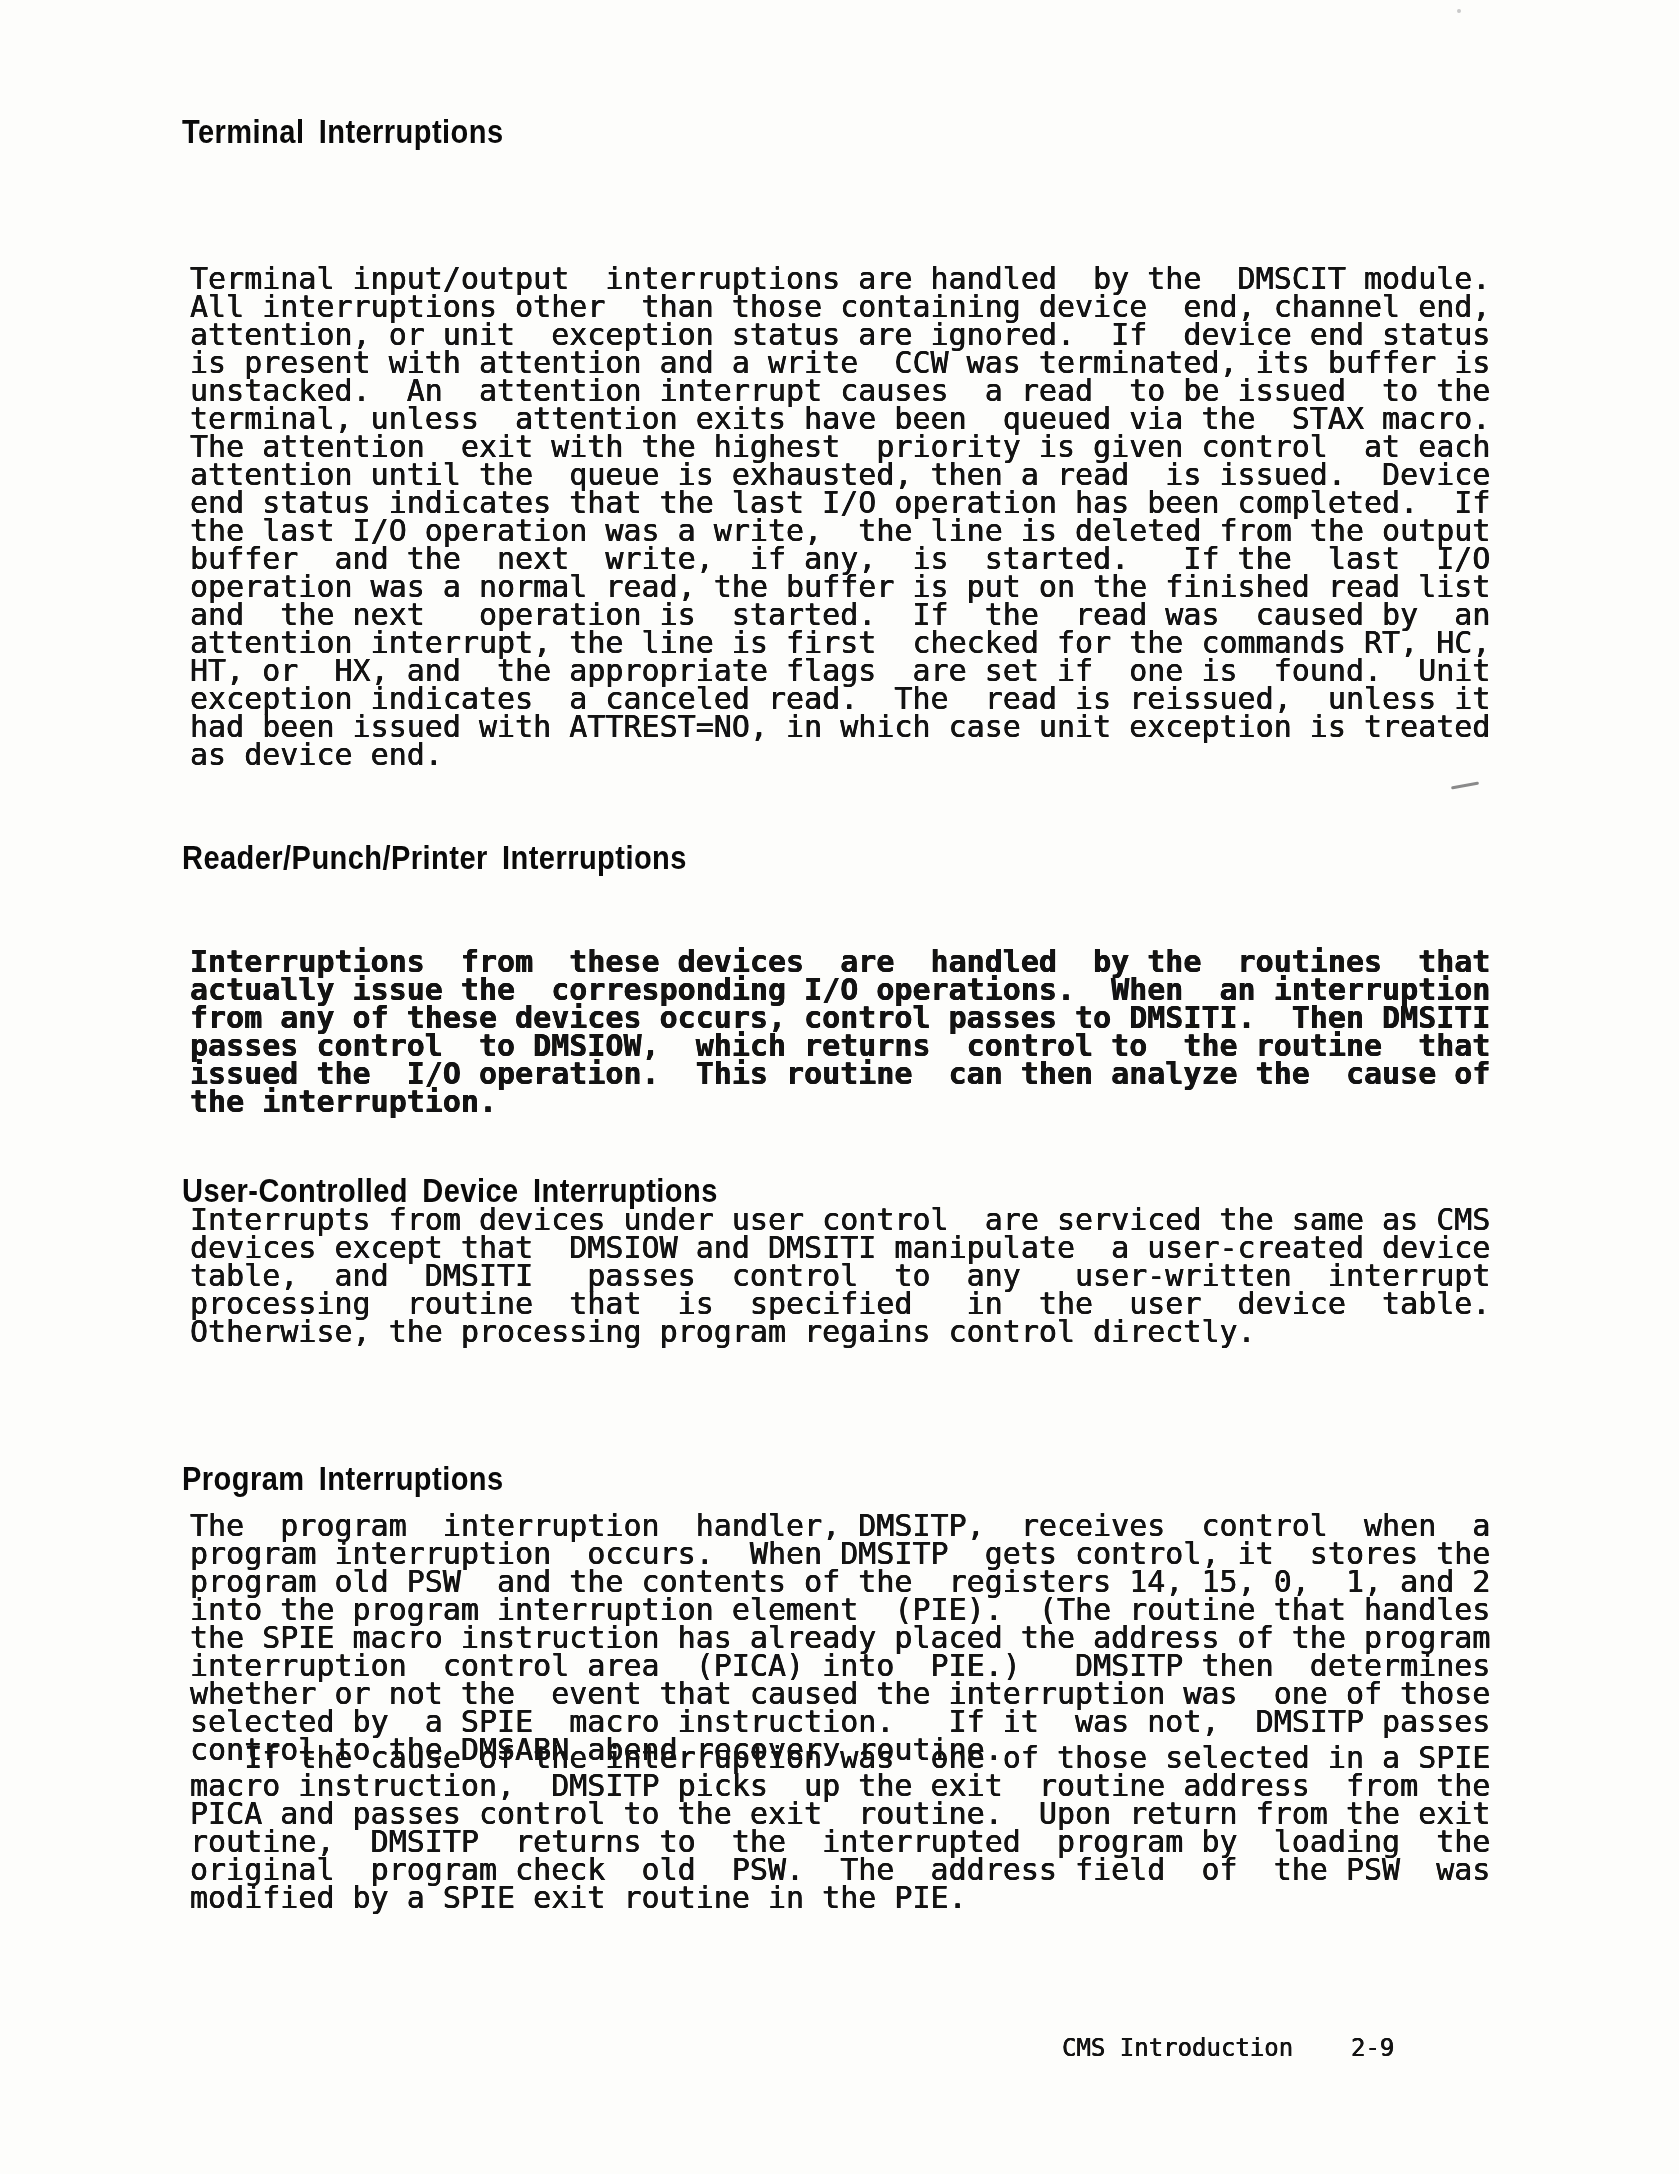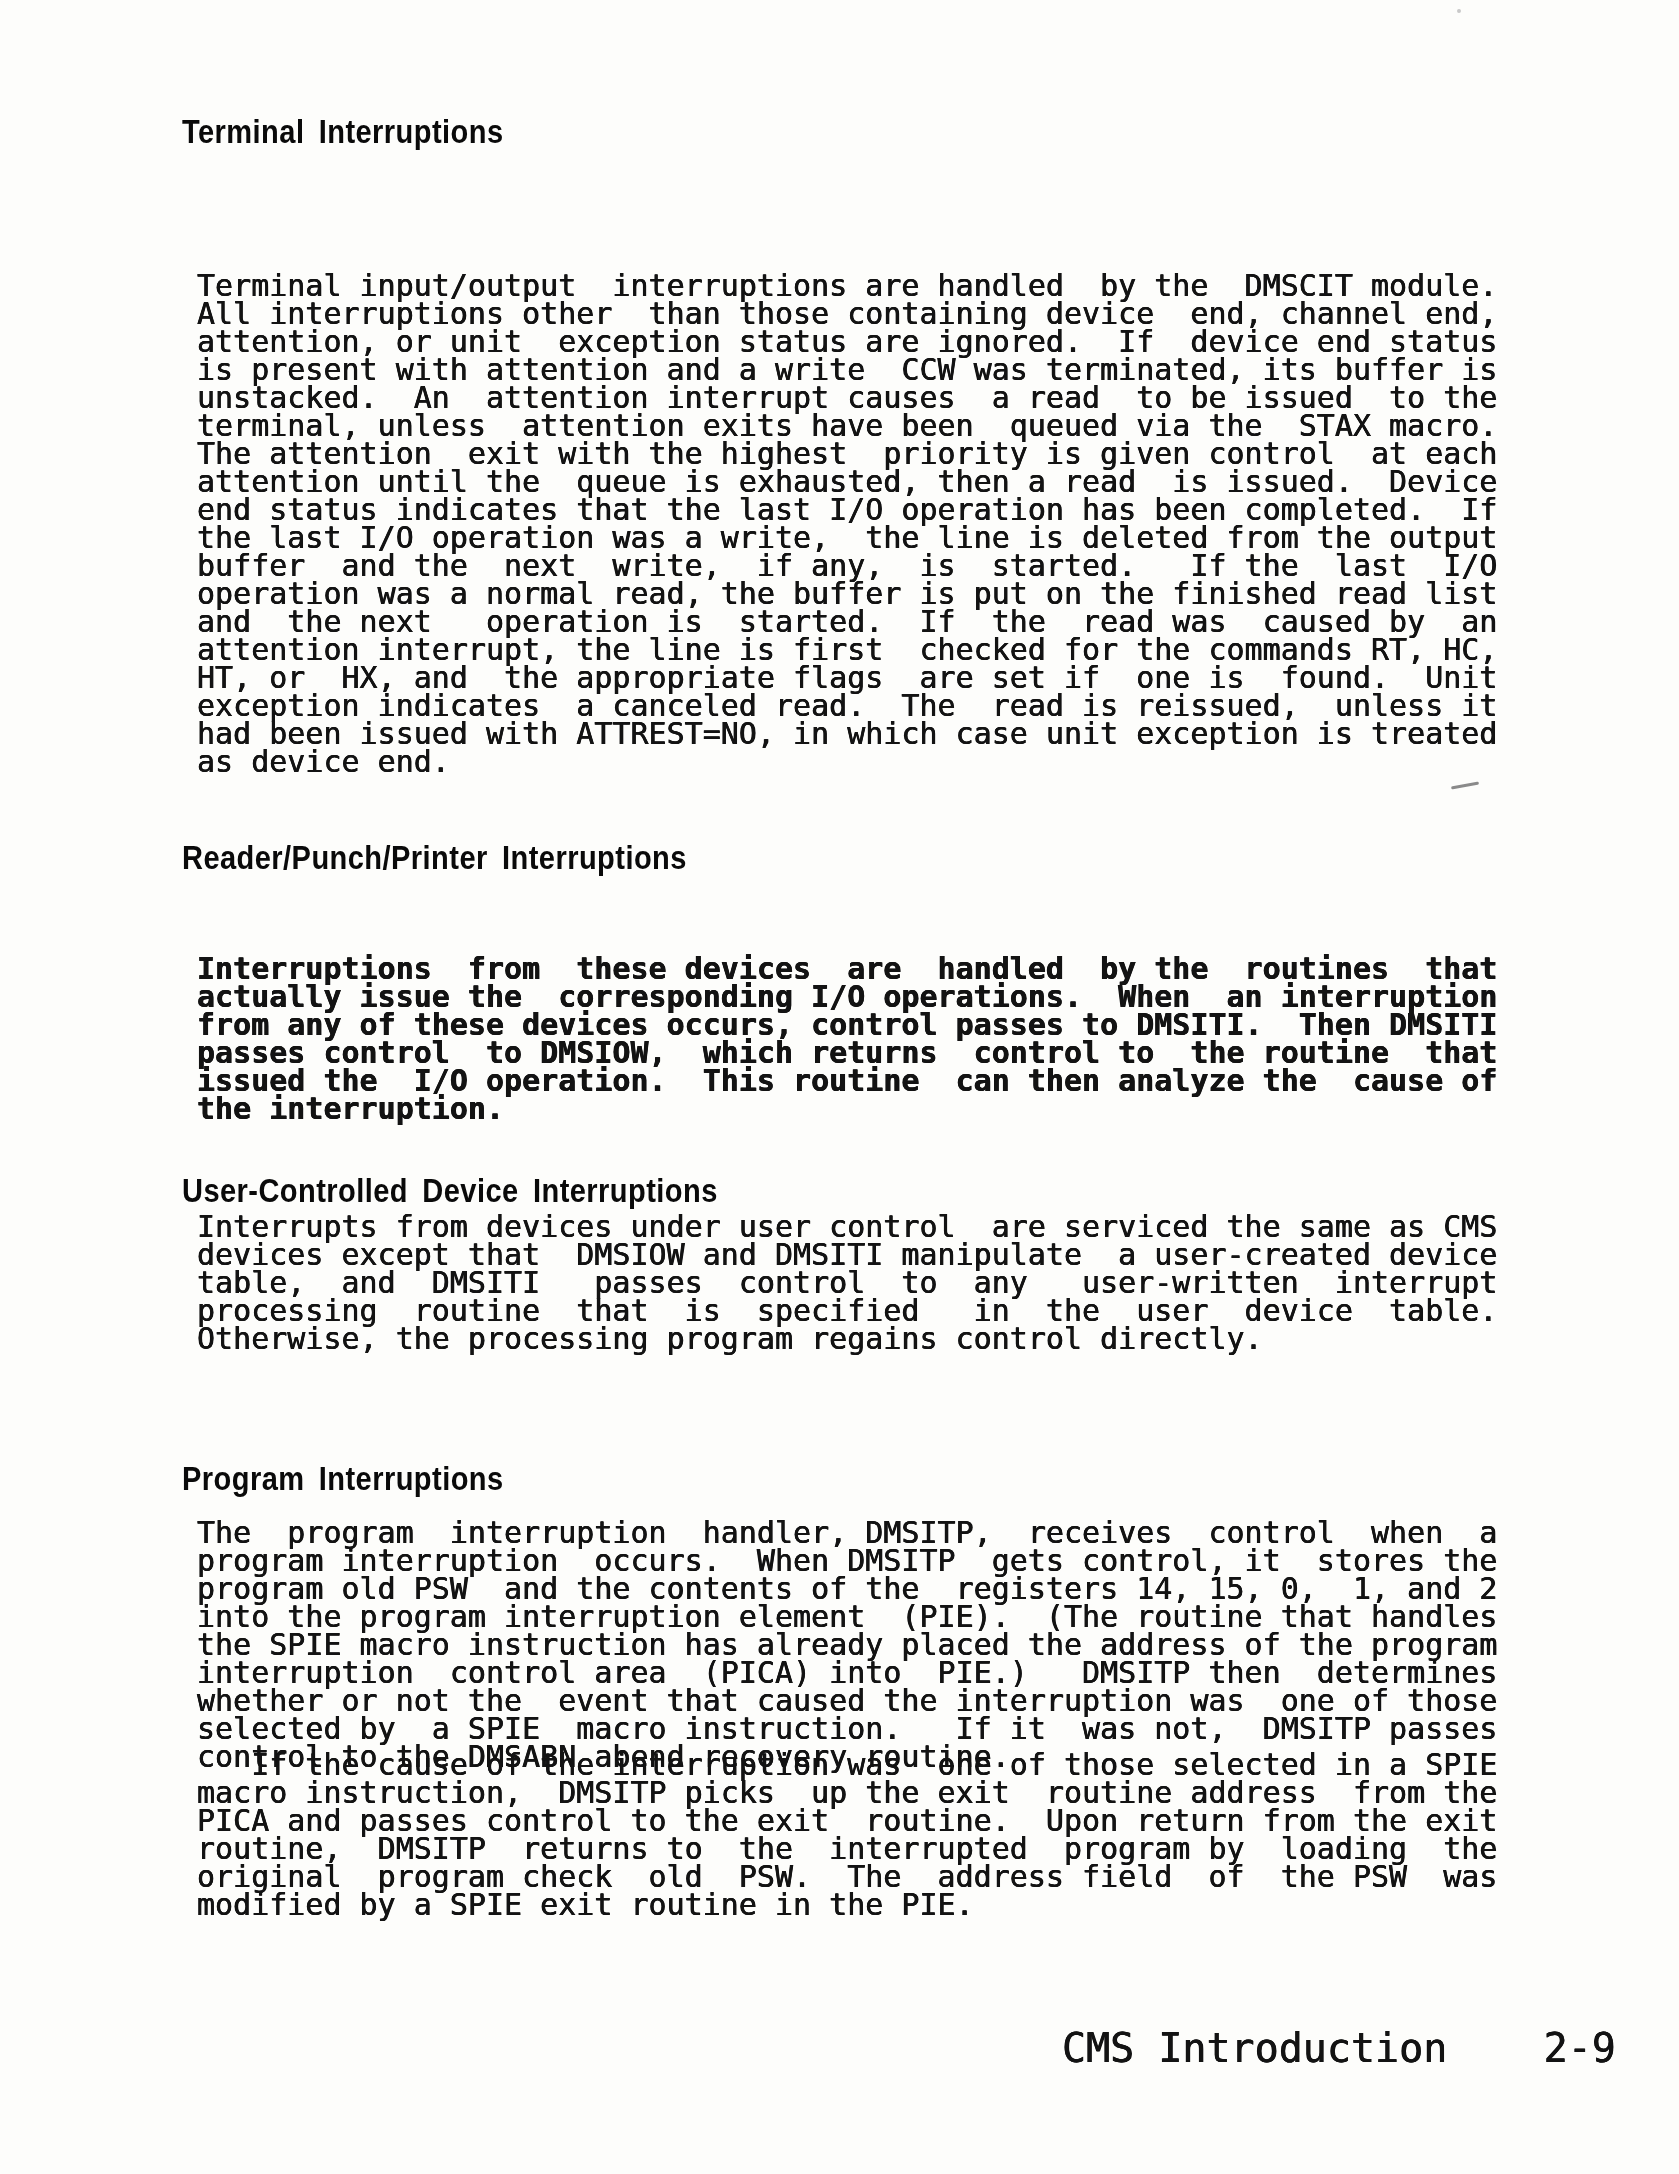--- a/index.html
+++ b/index.html
@@ -25,36 +25,36 @@
     color: #0a0a0a;
     word-spacing: 6.6px;
     letter-spacing: 0.5px;
     white-space: nowrap;
     transform: scaleX(0.88);
     transform-origin: left center;
   }
   .para {
     position: absolute;
     left: 182px;
-    margin: 15px;
+    margin: 8px;
     font-family: "DejaVu Sans Mono", monospace;
     font-size: 30px;
     line-height: 28px;
     color: #131313;
     white-space: pre;
     letter-spacing: 0;
     text-shadow: 0.3px 0 0 #131313, -0.3px 0 0 #131313;
   }
   .footer {
     position: absolute;
     left: 1062px;
     top: 2034px;
     margin: 0;
     font-family: "DejaVu Sans Mono", monospace;
-    font-size: 40px;
+    font-size: 24px;
     line-height: 28px;
     color: #131313;
     white-space: pre;
     text-shadow: 0.3px 0 0 #131313, -0.3px 0 0 #131313;
   }
   .pencil-mark {
     position: absolute;
     left: 1451px;
     top: 784px;
     width: 28px;

